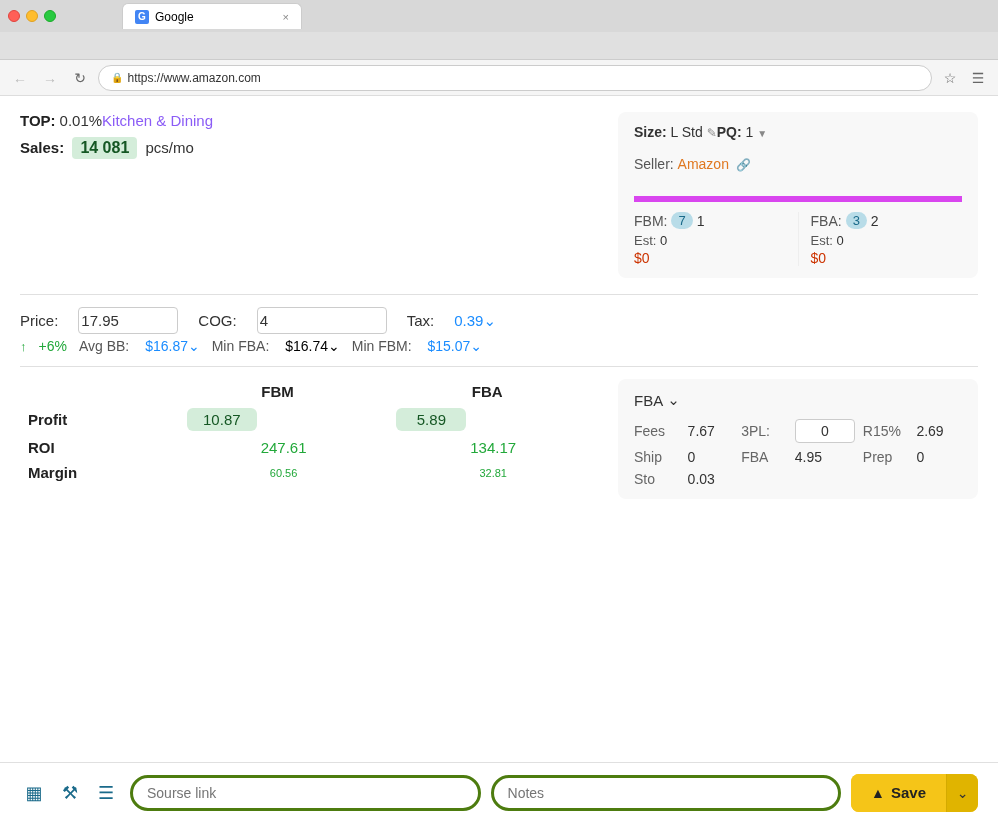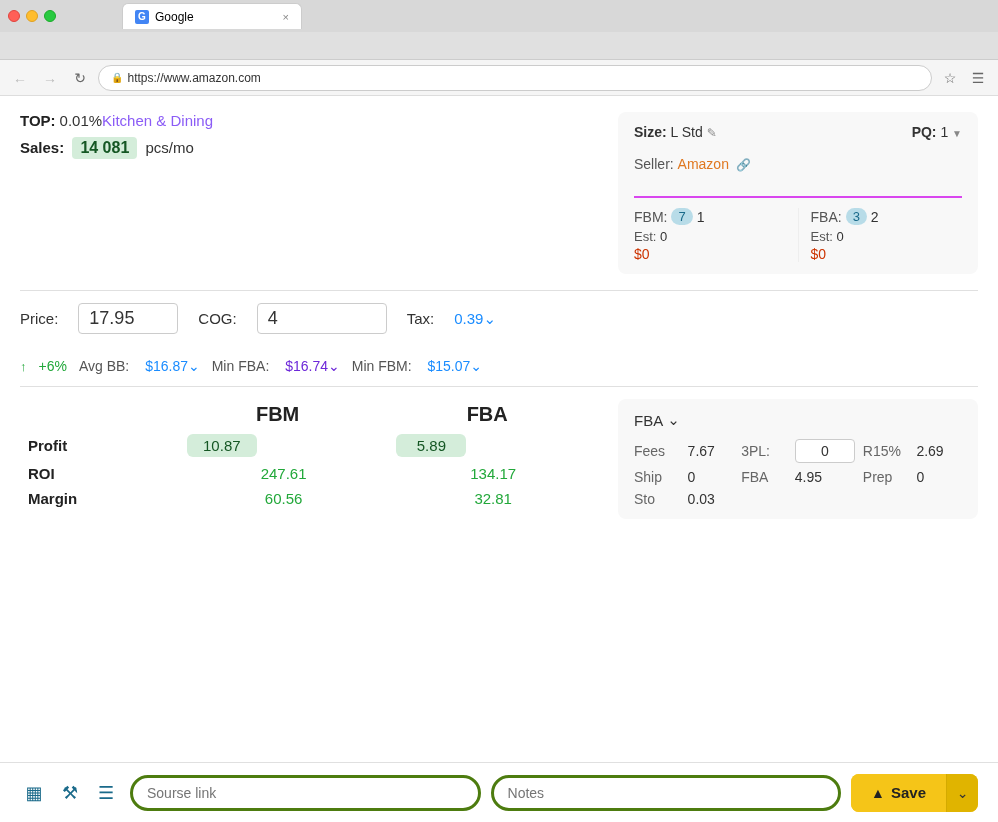--- a/index.html
+++ b/index.html
@@ -151,21 +151,20 @@
       font-weight: bold;
       font-size: 16px;
       display: inline-block;
       margin: 0 4px;
     }
     .pcs-text { color: #333; }
 
     
     .size-pq-row {
       display: flex;
-      justify-content: space-between;
       font-size: 14px;
       color: #555;
       margin-bottom: 8px;
       padding-bottom: 8px;
     }
     .size-label { font-weight: bold; color: #333; }
     .size-value { color: #333; }
     .edit-icon { color: #888; font-size: 12px; cursor: pointer; }
     .pq-label { font-weight: bold; color: #333; }
     .pq-value { color: #333; }
@@ -176,21 +175,21 @@
       margin-bottom: 24px;
       color: #555;
     }
     .seller-label { color: #555; }
     .seller-name { color: #e07820; font-weight: 500; }
     .link-icon { color: #1a8cff; font-size: 12px; cursor: pointer; margin-left: 4px; }
 
     .fbm-fba-section {
       display: flex;
       gap: 12px;
-      border-top: 2px solid #d946ef;
+      border-top: 6px solid #d946ef;
       padding-top: 10px;
     }
     .fbm-block, .fba-block {
       flex: 1;
     }
     .fbm-block { border-right: 1px solid #eee; padding-right: 12px; }
 
     .seller-count-row {
       font-size: 14px;
       color: #555;
@@ -213,71 +212,71 @@
     .price-red { color: #cc3300; font-size: 14px; }
 
     
     .divider { border: none; border-top: 1px solid #e0e0e0; margin: 12px 0; }
 
     
     .price-cog-section {
       display: flex;
       align-items: center;
       gap: 20px;
-      margin-bottom: 24px;
+      margin-bottom: 4px;
     }
     .price-label, .cog-label, .tax-label {
       font-size: 15px;
       color: #333;
     }
     .price-input, .cog-input {
       border: 1px solid #ccc;
       border-radius: 4px;
-      padding: 4px 10px;
-      font-size: 18px;
+      padding: 4px 2px;
+      font-size: 15px;
       width: 100px;
       color: #333;
     }
     .cog-input { width: 130px; }
     .tax-value { color: #1a8cff; font-size: 15px; cursor: pointer; }
 
     
     .bb-row {
       font-size: 14px;
       color: #333;
       display: flex;
       align-items: center;
       gap: 12px;
       margin-bottom: 8px;
     }
     .arrow-up { color: #22a83a; font-size: 13px; }
     .percent-green { color: #22a83a; font-weight: 500; }
     .avg-bb { color: #555; }
     .avg-bb-value { color: #1a8cff; cursor: pointer; }
     .min-fba { color: #555; }
-    .min-fba-value { color: #6d28d9; cursor: pointer; }
+    .min-fba-value { color: #000000; cursor: pointer; }
     .min-fbm { color: #555; }
     .min-fbm-value { color: #1a8cff; cursor: pointer; }
 
     
     .profit-section {
       display: flex;
       gap: 20px;
       margin-top: 8px;
     }
     .profit-table-block {
       flex: 1;
     }
     .profit-table {
       width: 100%;
       border-collapse: collapse;
     }
     .profit-table th {
       font-weight: 600;
-      font-size: 20px;
+      font-size: 15px;
       color: #222;
       padding: 4px 16px 4px 4px;
       text-align: center;
     }
     .profit-table td {
       padding: 4px 8px;
       font-size: 15px;
     }
     .row-label {
       font-weight: bold;
@@ -289,21 +288,21 @@
       color: #155724;
       border-radius: 6px;
       padding: 3px 12px;
       font-weight: 500;
       font-size: 15px;
       display: inline-block;
       text-align: center;
       min-width: 70px;
     }
     .roi-value { color: #22a83a; font-size: 15px; font-weight: 500; text-align: center; display: block; }
-    .margin-value { color: #22a83a; font-size: 15px; font-weight: 500; text-align: center; display: block; }
+    .margin-value { color: #22a83a; font-size: 11px; font-weight: 500; text-align: center; display: block; }
 
     
     .fba-fees-block {
       width: 360px;
       background: #f8f8f8;
       border-radius: 8px;
       padding: 12px 16px;
     }
     .fba-header {
       font-size: 15px;

